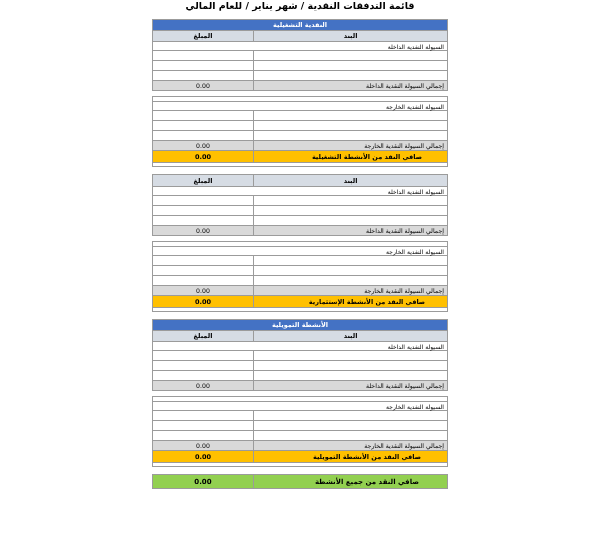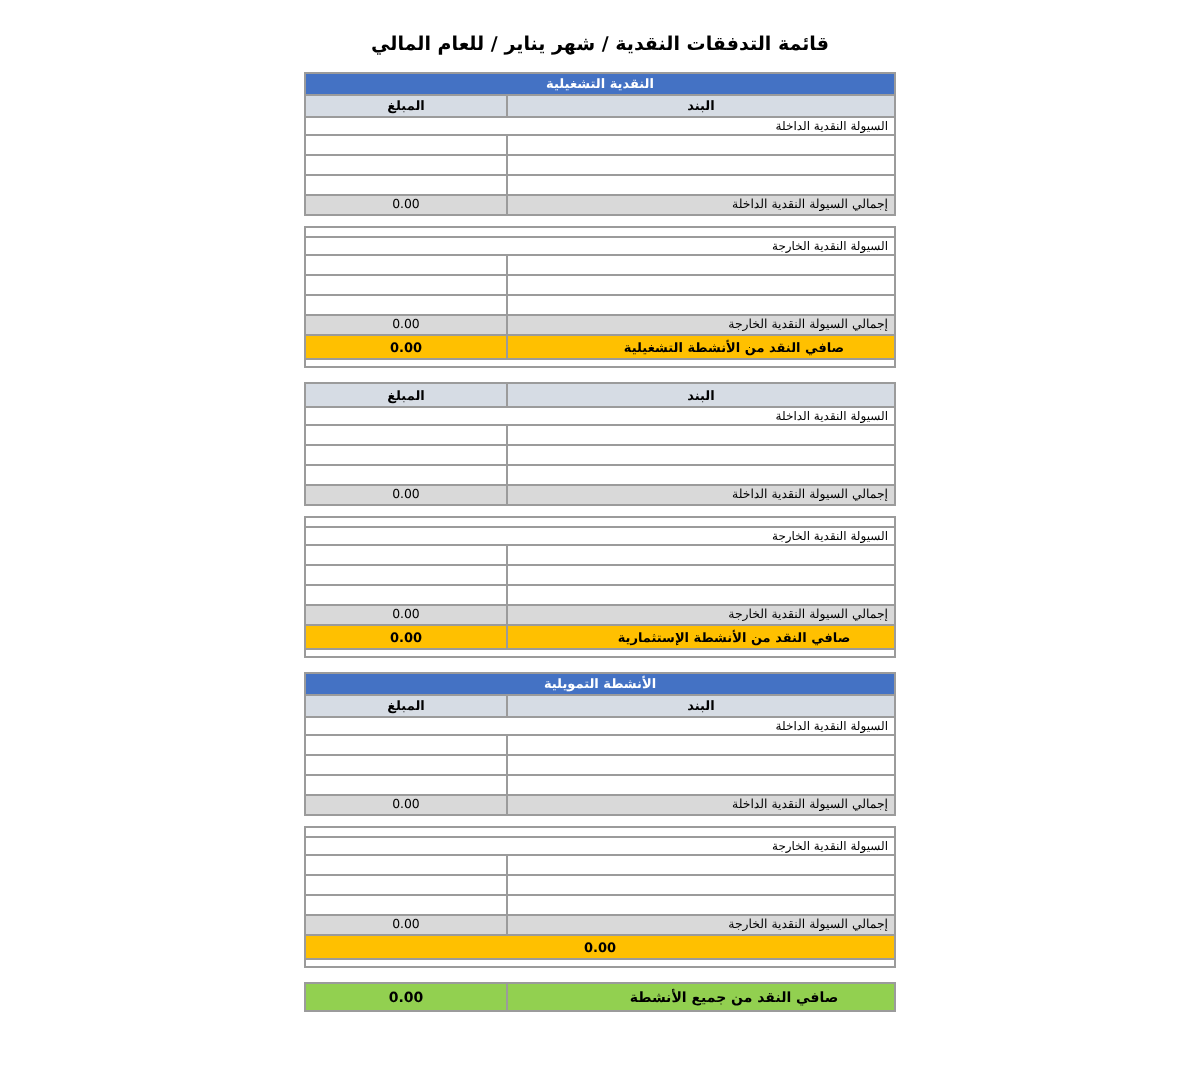--- a/index.html
+++ b/index.html
@@ -1,20 +1,20 @@
 <!DOCTYPE html>
 <html lang="ar" style="--section-header: #4472C4; --column-header: #D6DCE4; --total-row: #D9D9D9; --net-row: #FFC000; --grand-total-row: #92D050; --border: #9b9b9b;"><head>
 <meta charset="utf-8">
 <style>
   * { margin:0; padding:0; box-sizing:border-box; }
   html,body { width:600px; height:538px; background:#fff;
               font-family:"DejaVu Sans", sans-serif; color:#000; }
   .sheet { width:600px; height:538px; direction:rtl; overflow:hidden; }
 
-  .doc-title { padding-top:17px; margin-bottom:8px; text-align:center;
+  .doc-title { margin-bottom:8px; text-align:center;
                font-size:9.5px; font-weight:bold; }
 
   .table { width:296px; margin:0 auto; }
 
   .group { border:1px solid var(--border,#9b9b9b); background:#fff; }
   .group > .row + .row { border-top:1px solid var(--border,#9b9b9b); }
   .g2 { margin-top:5px; }
   .section { margin-bottom:7px; }
 
   .row { display:flex; align-items:stretch; }
@@ -189,20 +189,21 @@
       </div>
       <div class="row data-row">
         <div class="cell item"></div>
         <div class="cell amount"></div>
       </div>
       <div class="row total-row">
         <div class="cell item">إجمالي السيولة النقدية الخارجة</div>
         <div class="cell amount">0.00</div>
       </div>
       <div class="row net-row">
+        <div class="cell item center">صافي النقد من الأنشطة التمويلية</div>
         <div class="cell amount">0.00</div>
       </div>
       <div class="row strip"></div>
     </div>
   </section>
 </div>
 
   <div class="table">
     <div class="group">
       <div class="row grand-row">

